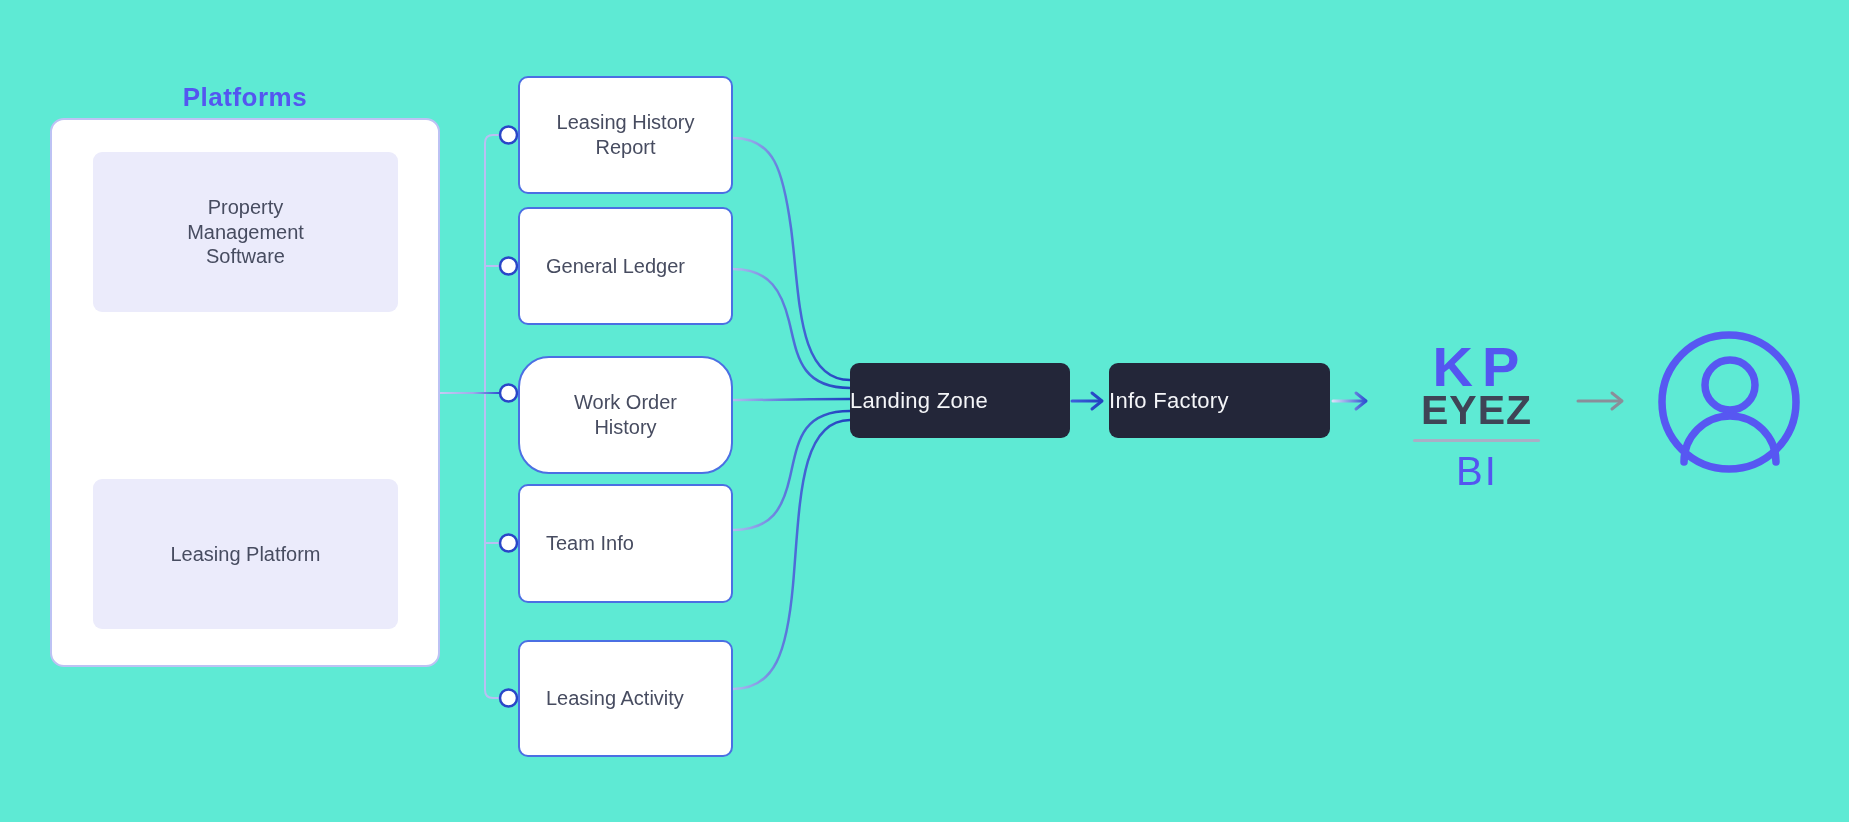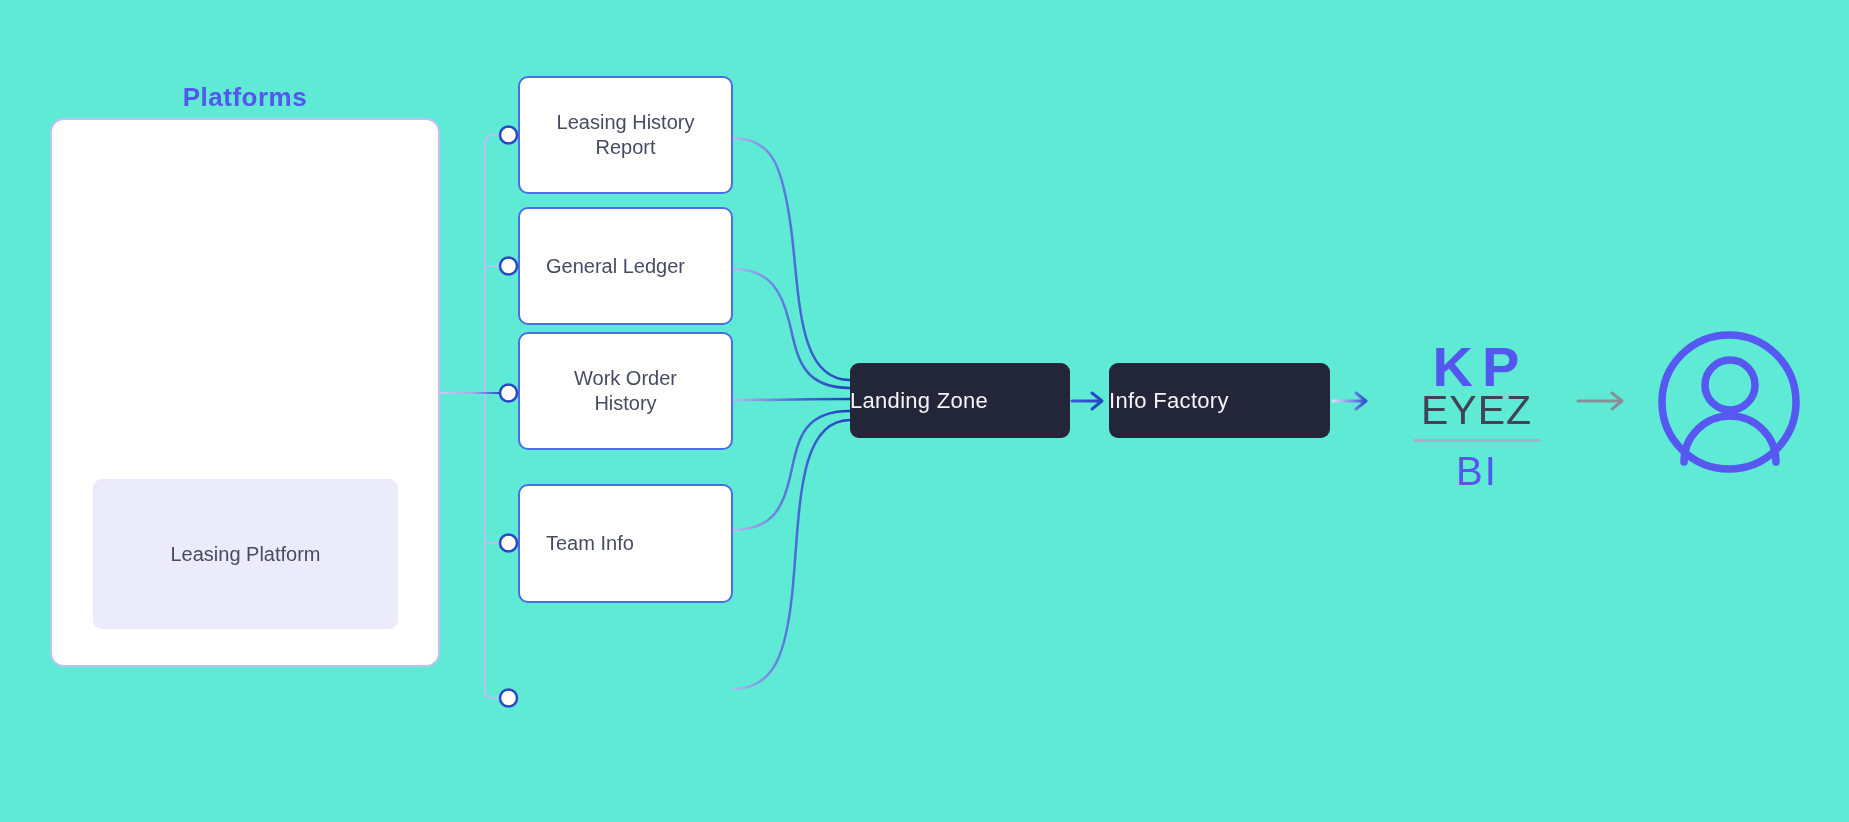--- a/index.html
+++ b/index.html
@@ -46,21 +46,21 @@
 
   .source-box{
     position:absolute;left:518px;width:215px;height:118px;
     background:#ffffff;border:2px solid var(--node-border-blue);border-radius:10px;
     display:flex;align-items:center;text-align:center;
     font-size:20px;color:var(--text-dark);line-height:1.25;
     padding:0 26px;box-sizing:border-box;
   }
   .sb-1{top:76px;}
   .sb-2{top:207px;}
-  .sb-3{top:332px;}
+  .sb-3{top:356px;border-radius:31px;}
   .sb-4{top:484px;height:119px;}
   .sb-5{top:640px;height:117px;}
 
   .dark-box{
     position:absolute;top:363px;height:75px;
     background:var(--dark-box-bg);border-radius:9px;
     display:flex;align-items:center;justify-content:flex-start;
     font-size:22px;color:var(--dark-box-text);font-weight:500;letter-spacing:.3px;
   }
   .landing-zone{left:850px;width:220px;}
@@ -68,21 +68,21 @@
 
   .logo{
     position:absolute;left:1409px;top:342px;width:134px;
     display:flex;flex-direction:column;align-items:center;
   }
   .logo-top{
     font-size:56px;font-weight:700;letter-spacing:9px;line-height:.88;
     color:var(--accent-blue);margin-right:-9px;
   }
   .logo-mid{
-    font-size:41px;font-weight:400;letter-spacing:1px;line-height:.85;
+    font-size:41px;font-weight:700;letter-spacing:1px;line-height:.85;
     color:var(--logo-dark);margin-top:2px;margin-right:-1px;
   }
   .logo-rule{width:127px;height:3px;background:var(--logo-rule);border-radius:2px;margin-top:11px;}
   .logo-bot{
     font-size:40px;font-weight:500;letter-spacing:2px;line-height:1;
     color:var(--accent-blue);margin-top:9px;margin-right:-2px;
   }
 
   .user-icon-svg{position:absolute;left:1653px;top:327px;}
 
@@ -146,35 +146,41 @@
     </g>
 
     <g class="gray-arrow">
       <path d="M1578 401 H1620"></path>
       <path d="M1612 393 L1622 401 L1612 409"></path>
     </g>
   </svg>
 
   <div class="platforms-title">Platforms</div>
   <div class="platforms-container"></div>
+  <div class="platform-box pb-1">
+    <span>Property Management Software</span>
+  </div>
   <div class="platform-box pb-3">
     <span>Leasing Platform</span>
   </div>
 
   <div class="source-box sb-1">
     <span>Leasing History Report</span>
   </div>
   <div class="source-box sb-2">
     <span>General Ledger</span>
   </div>
   <div class="source-box sb-3">
     <span>Work Order History</span>
   </div>
   <div class="source-box sb-4">
     <span>Team Info</span>
+  </div>
+  <div class="source-box sb-5">
+    <span>Leasing Activity</span>
   </div>
 
   <div class="dark-box landing-zone">
     <span>Landing Zone</span>
   </div>
   <div class="dark-box data-factory">
     <span>Info Factory</span>
   </div>
 
   <div class="logo">

